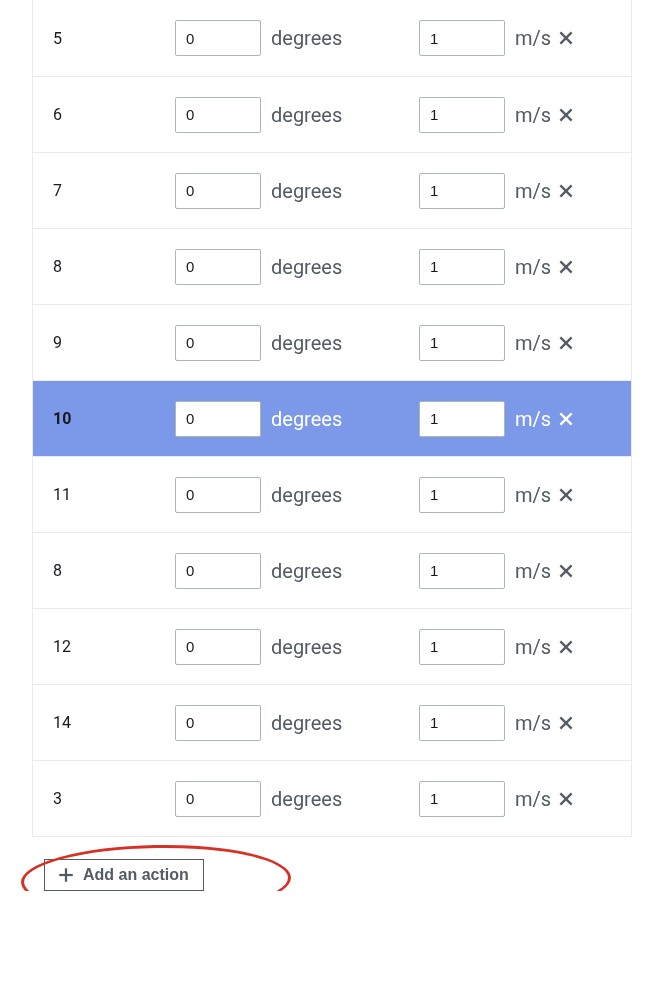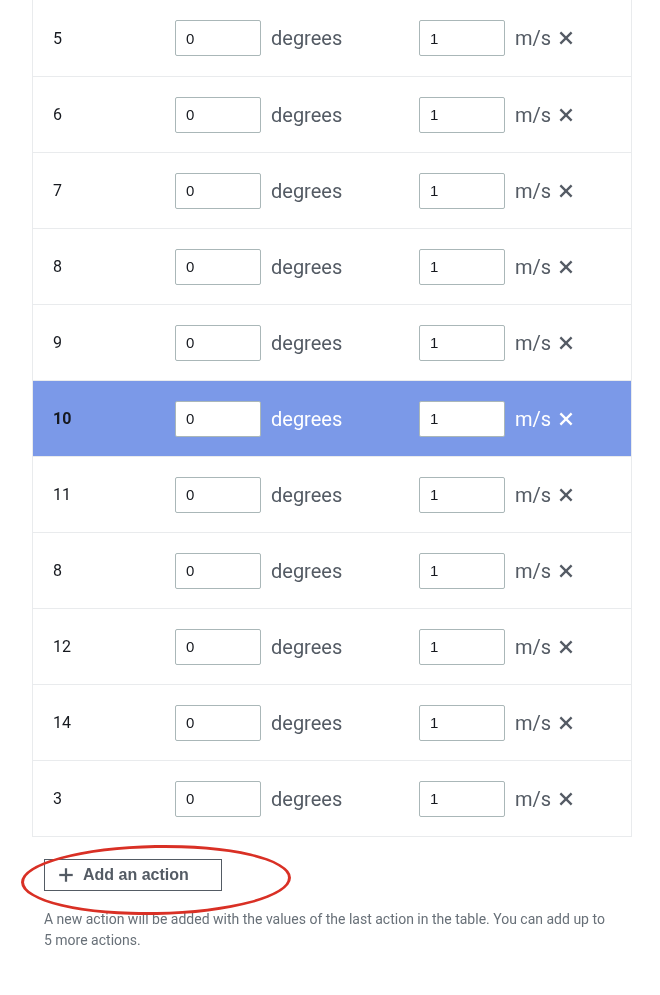--- a/index.html
+++ b/index.html
@@ -100,21 +100,21 @@
       top: -14px;
       pointer-events: none;
       z-index: 5;
       transform: rotate(-1deg);
     }
     .add-action-btn {
       display: inline-flex;
       align-items: center;
       border: 1px solid #545b64;
       background: #ffffff;
-      padding: 6px 32px 6px 12px;
+      padding: 6px 14px 6px 12px;
       font-size: 16px;
       font-weight: 700;
       color: #545b64;
       cursor: pointer;
       gap: 8px;
       position: relative;
       z-index: 1;
     }
     .plus-icon-svg {
       width: 18px;
@@ -323,14 +323,13 @@
 
 <div class="footer-area">
   <div class="ellipse-annotation"></div>
   <button class="add-action-btn">
     <svg class="plus-icon-svg" viewBox="0 0 16 16" fill="none" stroke-width="2">
       <line x1="8" y1="2" x2="8" y2="14"></line>
       <line x1="2" y1="8" x2="14" y2="8"></line>
     </svg>
     <span>Add an action</span>
   </button>
-  <p class="helper-text">A new action will be added with the values of the last action in the table. You can add up to 5 more actions.</p>
 </div>
 
 </body></html>

